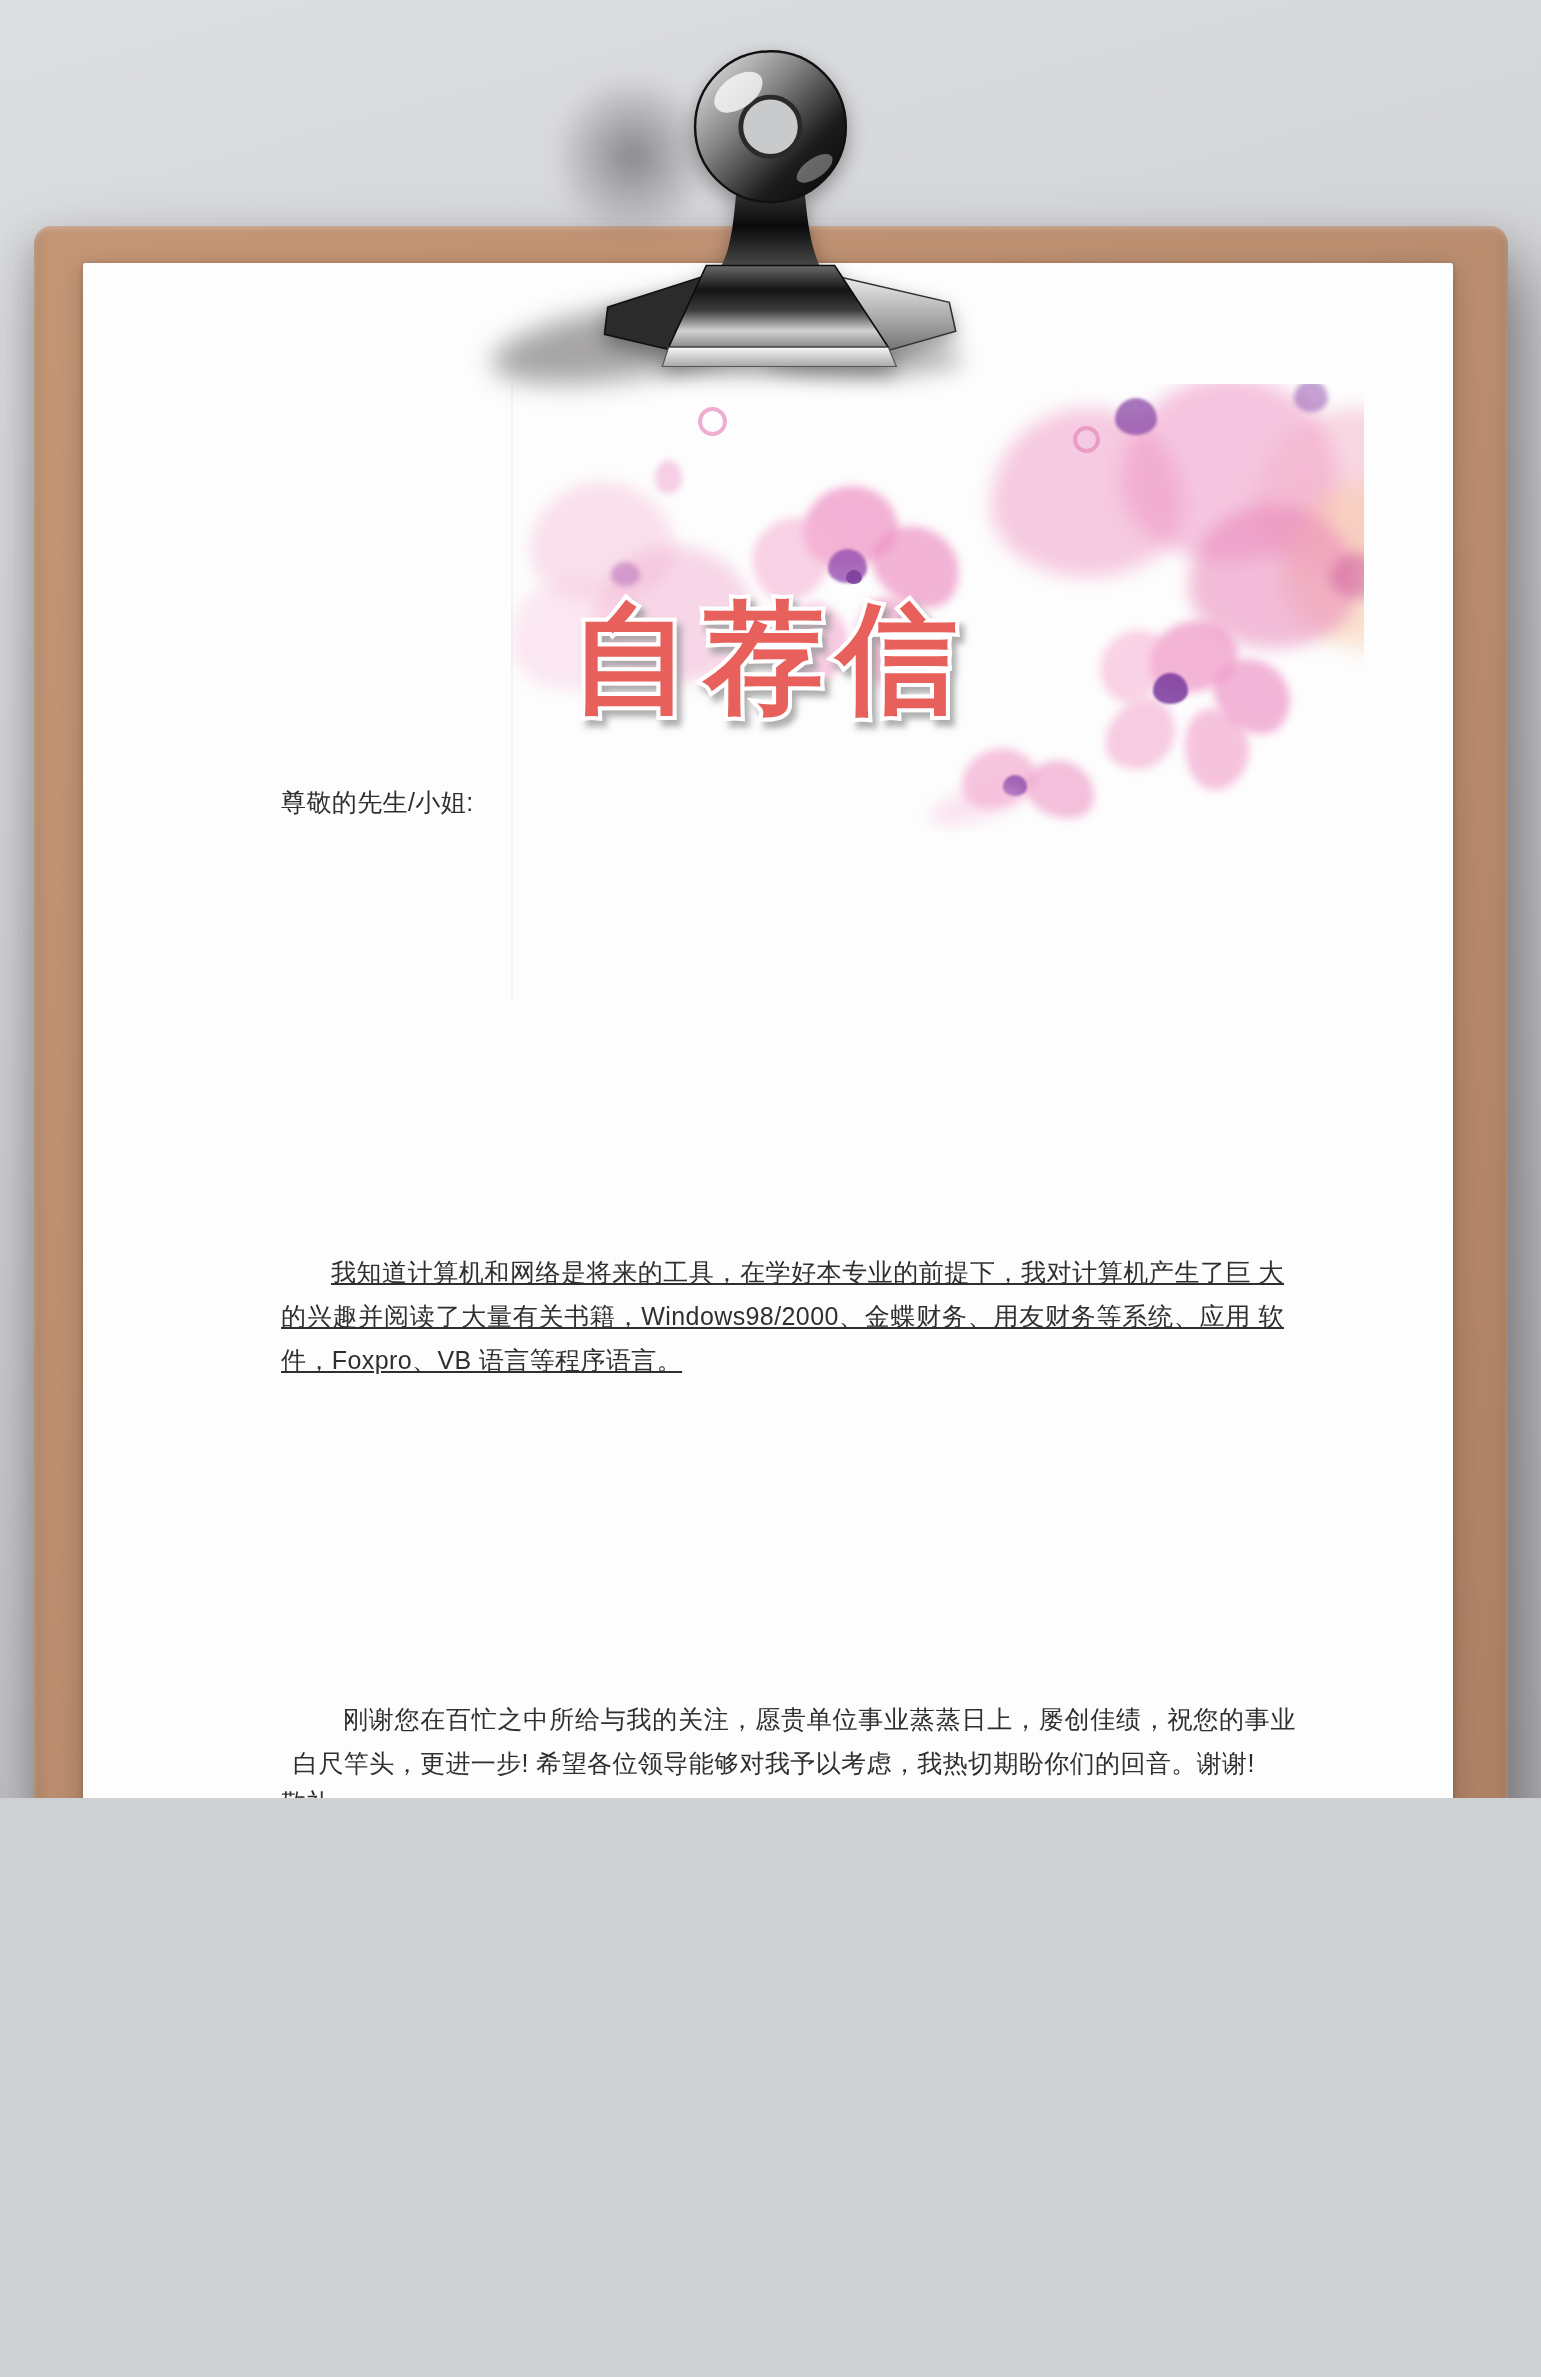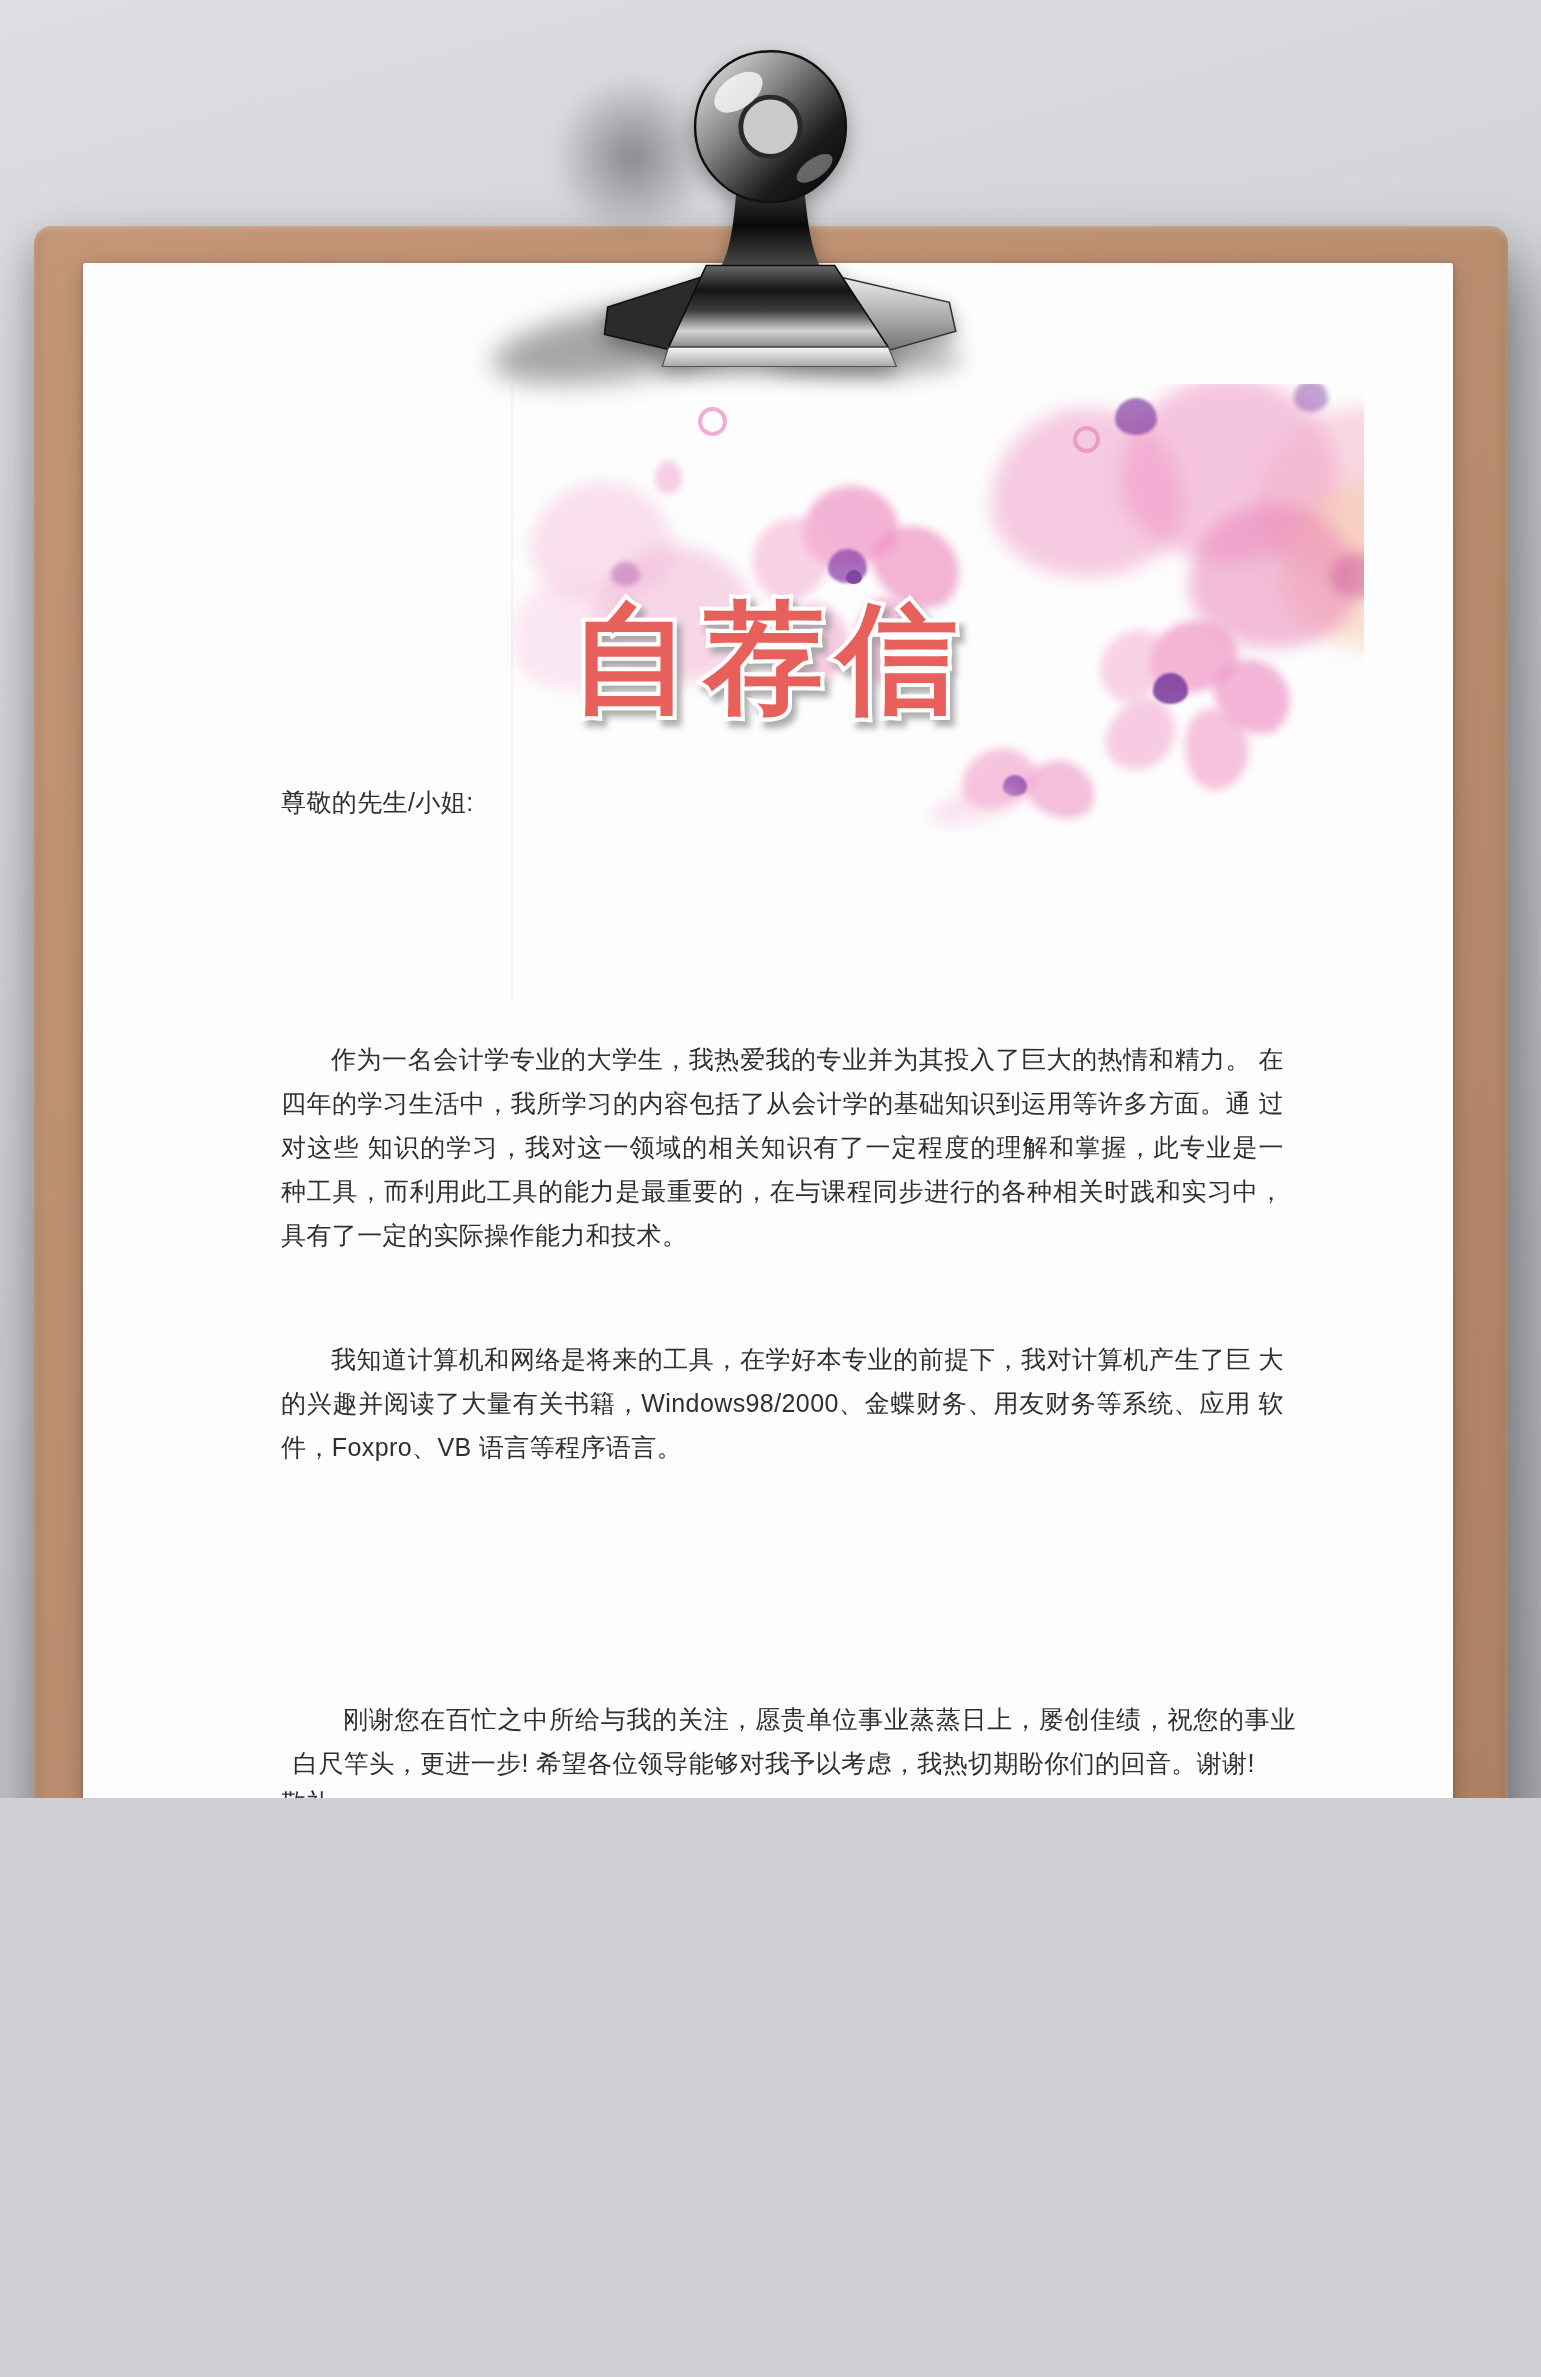--- a/index.html
+++ b/index.html
@@ -100,22 +100,21 @@
   <svg class="title-svg" viewBox="0 0 520 240" width="417" height="193">
     <defs>
       <filter id="tshadow" x="-30%" y="-30%" width="160%" height="160%">
         <feDropShadow dx="6" dy="8" stdDeviation="4" flood-color="#9a9a9a" flood-opacity="0.8"></feDropShadow>
       </filter>
     </defs>
     <text x="260" y="182" text-anchor="middle" font-size="150" font-weight="bold" letter-spacing="16" fill="#e8615c" stroke="#ffffff" stroke-width="10" paint-order="stroke" filter="url(#tshadow)">自荐信</text>
   </svg>
 
   <div class="line" style="top:780px;">尊敬的先生/小姐:</div>
-  <div class="body-par" style="top:1037px;">作为一名会计学专业的大学生，我热爱我的专业并为其投入了巨大的热情和精力。 在四年的学习生活中，我所学习的内容包括了从会计学的基础知识到运用等许多方面。通 过对这些 知识的学习，我对这一领域的相关知识有了一定程度的理解和掌握，此专业是一 种工具，而利用此工具的能力是最重要的，在与课程同步进行的各种相关时践和实习中， 具有了一定的实际操作能力和技术。</div>
-  <div class="body-par" style="top:1337px;">我知道计算机和网络是将来的工具，在学好本专业的前提下，我对计算机产生了巨 大的兴趣并阅读了大量有关书籍，Windows98/2000、金蝶财务、用友财务等系统、应用 软件，Foxpro、VB 语言等程序语言。</div>
+  <div class="body-par" style="top:1250px;text-decoration:underline;">我知道计算机和网络是将来的工具，在学好本专业的前提下，我对计算机产生了巨 大的兴趣并阅读了大量有关书籍，Windows98/2000、金蝶财务、用友财务等系统、应用 软件，Foxpro、VB 语言等程序语言。</div>
   <div class="body-par" style="top:1697px;margin-left:12px;">刚谢您在百忙之中所给与我的关注，愿贵单位事业蒸蒸日上，屡创佳绩，祝您的事业 白尺竿头，更进一步! 希望各位领导能够对我予以考虑，我热切期盼你们的回音。谢谢!</div>
   <div class="line" style="top:1816px;text-indent:50px;">此致</div>
   <div class="line" style="top:1780px;">敬礼</div>
 
   <div class="shadow-wall"></div>
   <div class="shadow-paper"></div>
   <div class="shadow-paper2"></div>
 
   <svg class="clip-svg" viewBox="0 0 520 430">
     <defs>

